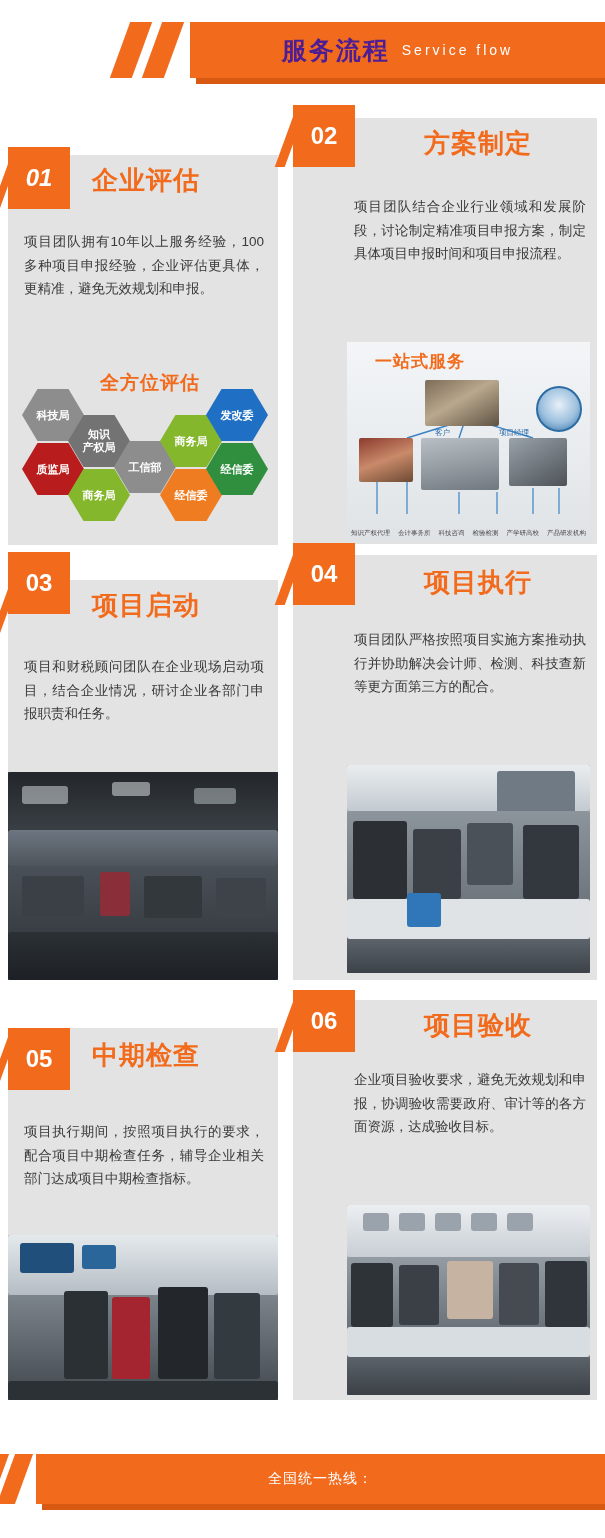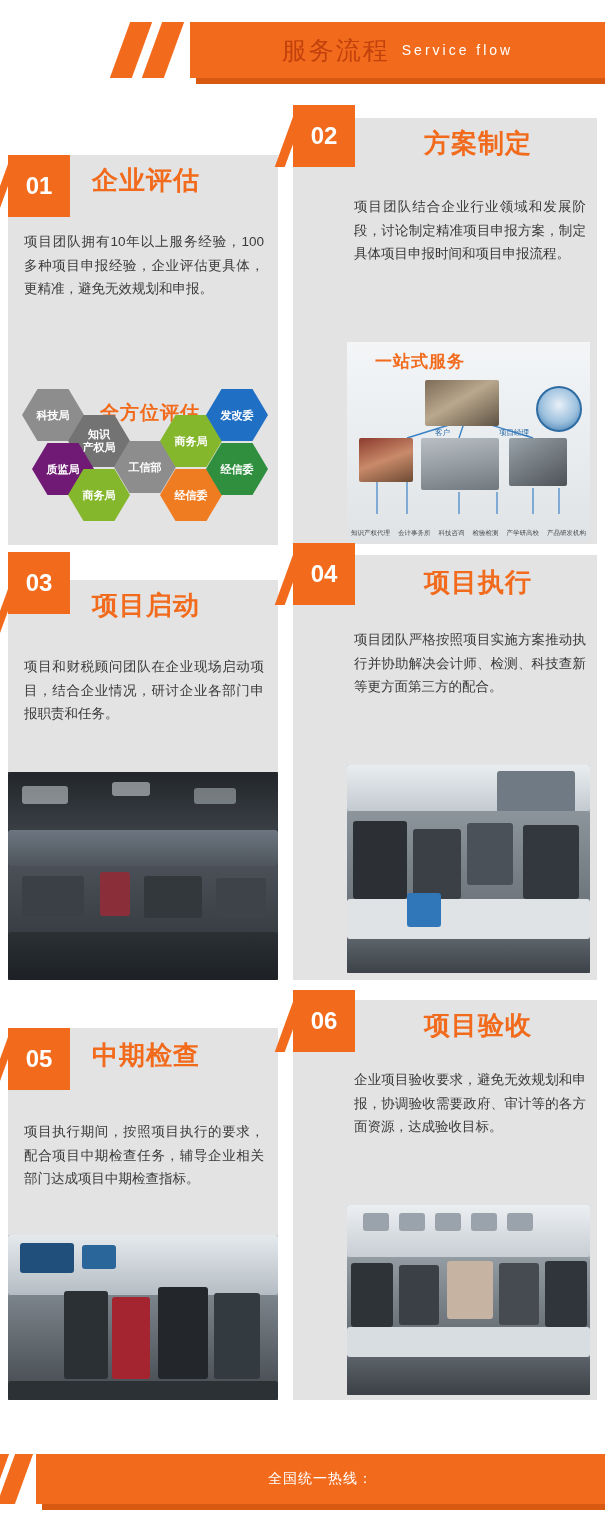--- a/index.html
+++ b/index.html
@@ -30,21 +30,21 @@
     transform:skewX(-20deg);
   }
   .hdr-s1 { left:120px; }
   .hdr-s2 { left:152px; }
   .hdr-text {
     position:absolute; left:190px; top:22px; width:415px; height:56px;
     display:flex; align-items:center; justify-content:center;
     gap:12px;
   }
   .hdr-cn {
-    color:#c2410c; font-size:25px; font-weight:normal; letter-spacing:2px;
+    color:#4c1d95; font-size:25px; font-weight:bold; letter-spacing:2px;
   }
   .hdr-en {
     color:#ffffff; font-size:14px; letter-spacing:3px;
   }
 
   
   .card {
     position:absolute;
     background:#e3e3e3;
   }
@@ -75,21 +75,21 @@
   }
 
   
   #card1 { left:8px;   top:155px;  width:270px; height:390px; }
   #card2 { left:293px; top:118px;  width:304px; height:426px; }
   #card3 { left:8px;   top:580px;  width:270px; height:400px; }
   #card4 { left:293px; top:555px;  width:304px; height:425px; }
   #card5 { left:8px;   top:1028px; width:270px; height:372px; }
   #card6 { left:293px; top:1000px; width:304px; height:400px; }
 
-  #badge1 { left:8px;   top:155px; }
+  #badge1 { left:8px;   top:147px;font-style:italic; }
   #badge2 { left:293px; top:105px; }
   #badge3 { left:8px;   top:552px; }
   #badge4 { left:293px; top:543px; }
   #badge5 { left:8px;   top:1028px; }
   #badge6 { left:293px; top:990px; }
 
   #title1 { left:92px;  top:163px; }
   #title2 { left:424px; top:126px; }
   #title3 { left:92px;  top:588px; }
   #title4 { left:424px; top:565px; }
@@ -104,37 +104,36 @@
   #body6 { left:354px; top:1068px; width:232px; }
 
   
   .honey-wrap {
     position:absolute; left:16px; top:360px; width:255px; height:175px;
   }
   .honey-title {
     position:absolute; left:84px; top:10px;
     font-size:19px; font-weight:bold; color:#f26b1d;
     letter-spacing:1px;
-    margin-top:30px;
   }
   .hex {
     position:absolute;
     width:62px; height:54px;
     clip-path: polygon(25% 2%, 75% 2%, 100% 50%, 75% 98%, 25% 98%, 0% 50%);
     display:flex; align-items:center; justify-content:center;
     color:#ffffff; font-size:11px; font-weight:bold; line-height:1.15;
     text-align:center;
   }
   .hex span { display:block; }
   #hex0 { left:6px;   top:28px;  background:#8d8d8d; }
   #hex1 { left:52px;  top:54px;  background:#737373; }
   #hex2 { left:98px;  top:80px;  background:#8d8d8d; }
   #hex3 { left:144px; top:54px;  background:#84b72c; }
   #hex4 { left:190px; top:28px;  background:#1f6fc4; }
-  #hex5 { left:16px;   top:82px;  background:#701a75; }
+  #hex5 { left:6px;   top:82px;  background:#b91c1c; }
   #hex6 { left:52px;  top:108px; background:#84b72c; }
   #hex7 { left:144px; top:108px; background:#f07c21; }
   #hex8 { left:190px; top:82px;  background:#2f8f3f; }
 
   
   .onestop {
     position:absolute; left:347px; top:322px; width:243px; height:200px;
     background:linear-gradient(180deg,#f3f5f7 0%,#e8ecef 55%,#dfe3e6 100%);
     overflow:hidden;
     margin-top:20px;

